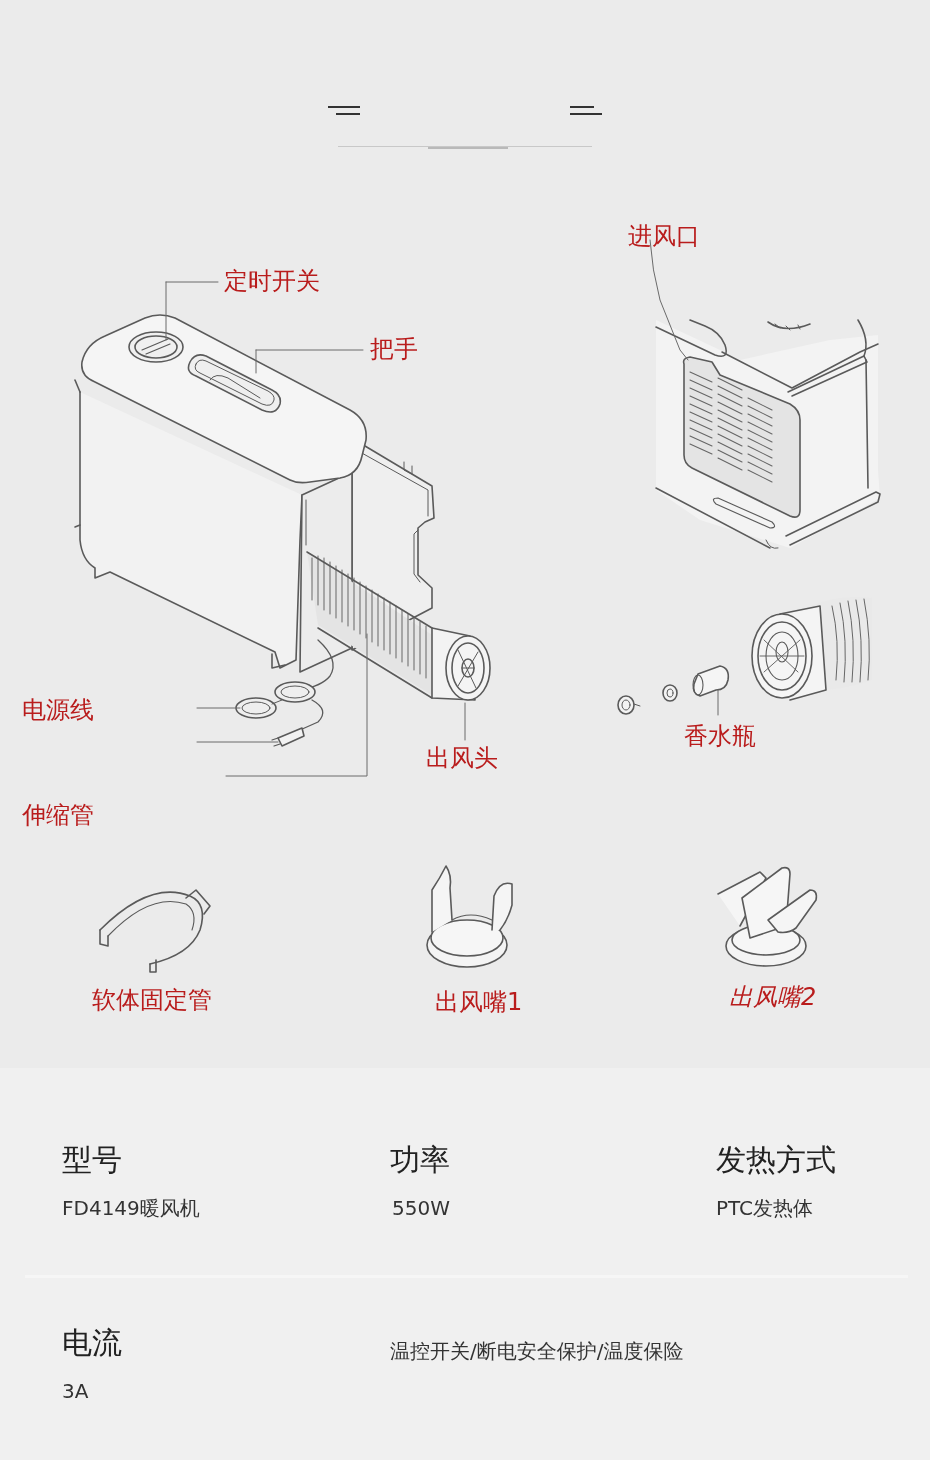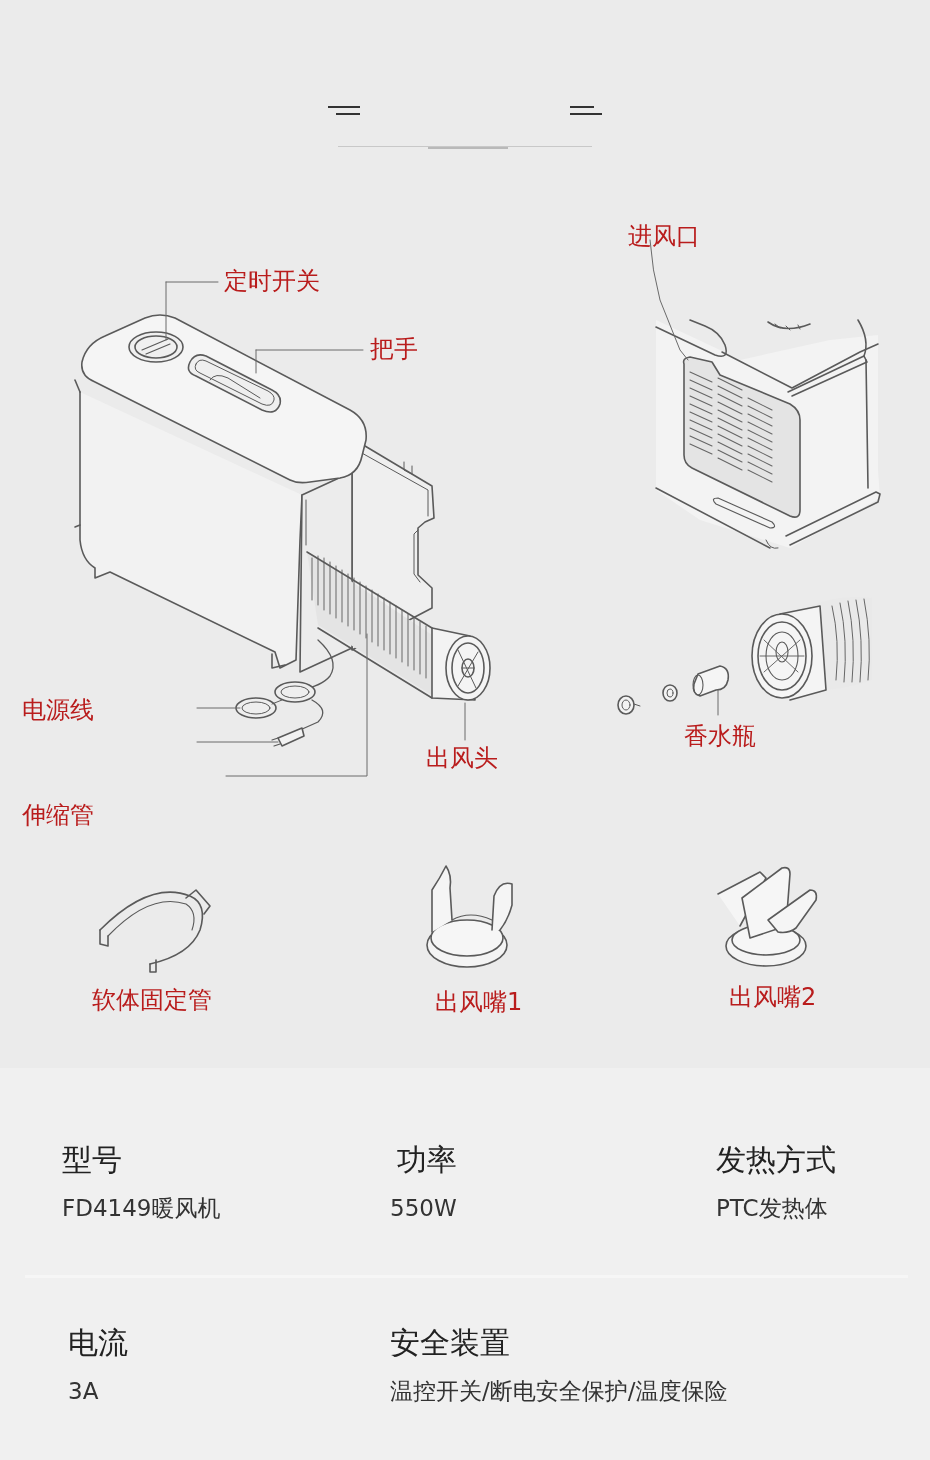--- a/index.html
+++ b/index.html
@@ -34,21 +34,21 @@
   .label {
     position: absolute; font-size: 24px; color: #b91c1c; white-space: nowrap; line-height: 28px;
   }
   .spec {
     position: absolute;
   }
   .spec-title {
     display: block; font-size: 30px; font-weight: normal; color: #222; line-height: 40px; white-space: nowrap;
   }
   .spec-value {
-    display: block; font-size: 23px; color: #333; line-height: 32px; margin-top: 12px; white-space: nowrap;
+    display: block; font-size: 20px; color: #333; line-height: 32px; margin-top: 12px; white-space: nowrap;
   }
   .spec-divider {
     position: absolute; left: 25px; top: 1275px; width: 883px; height: 3px; background: #f6f6f6;
   }
 </style>
 </head>
 <body>
 
 <div class="top-section"></div>
 
@@ -253,37 +253,36 @@
 <div class="label" style="left:224px;top:267px;">定时开关</div>
 <div class="label" style="left:370px;top:335px;">把手</div>
 <div class="label" style="left:628px;top:222px;">进风口</div>
 <div class="label" style="left:22px;top:696px;">电源线</div>
 <div class="label" style="left:22px;top:761px;margin-top:40px;">伸缩管</div>
 <div class="label" style="left:426px;top:744px;">出风头</div>
 <div class="label" style="left:684px;top:722px;">香水瓶</div>
 
 <div class="label" style="left:84px;top:986px;margin-left:8px;">软体固定管</div>
 <div class="label" style="left:435px;top:988px;">出风嘴1</div>
-<div class="label" style="left:729px;top:983px;">出风嘴2</div>
+<div class="label" style="left:729px;top:983px;font-style:italic;">出风嘴2</div>
 
 <div class="spec" style="left:62px;top:1140px;">
   <span class="spec-title">型号</span>
   <span class="spec-value">FD4149暖风机</span>
 </div>
 <div class="spec" style="left:390px;top:1140px;text-align:right;">
   <span class="spec-title">功率</span>
   <span class="spec-value">550W</span>
 </div>
 <div class="spec" style="left:716px;top:1140px;">
   <span class="spec-title">发热方式</span>
   <span class="spec-value">PTC发热体</span>
 </div>
 
 <div class="spec-divider"></div>
 
-<div class="spec" style="left:62px;top:1323px;margin-left:6px;">
+<div class="spec" style="left:62px;top:1323px;">
   <span class="spec-title">电流</span>
   <span class="spec-value">3A</span>
 </div>
 <div class="spec" style="left:390px;top:1323px;">
-  <span class="spec-title">安全装置</span>
   <span class="spec-value">温控开关/断电安全保护/温度保险</span>
 </div>
 
 </body></html>

